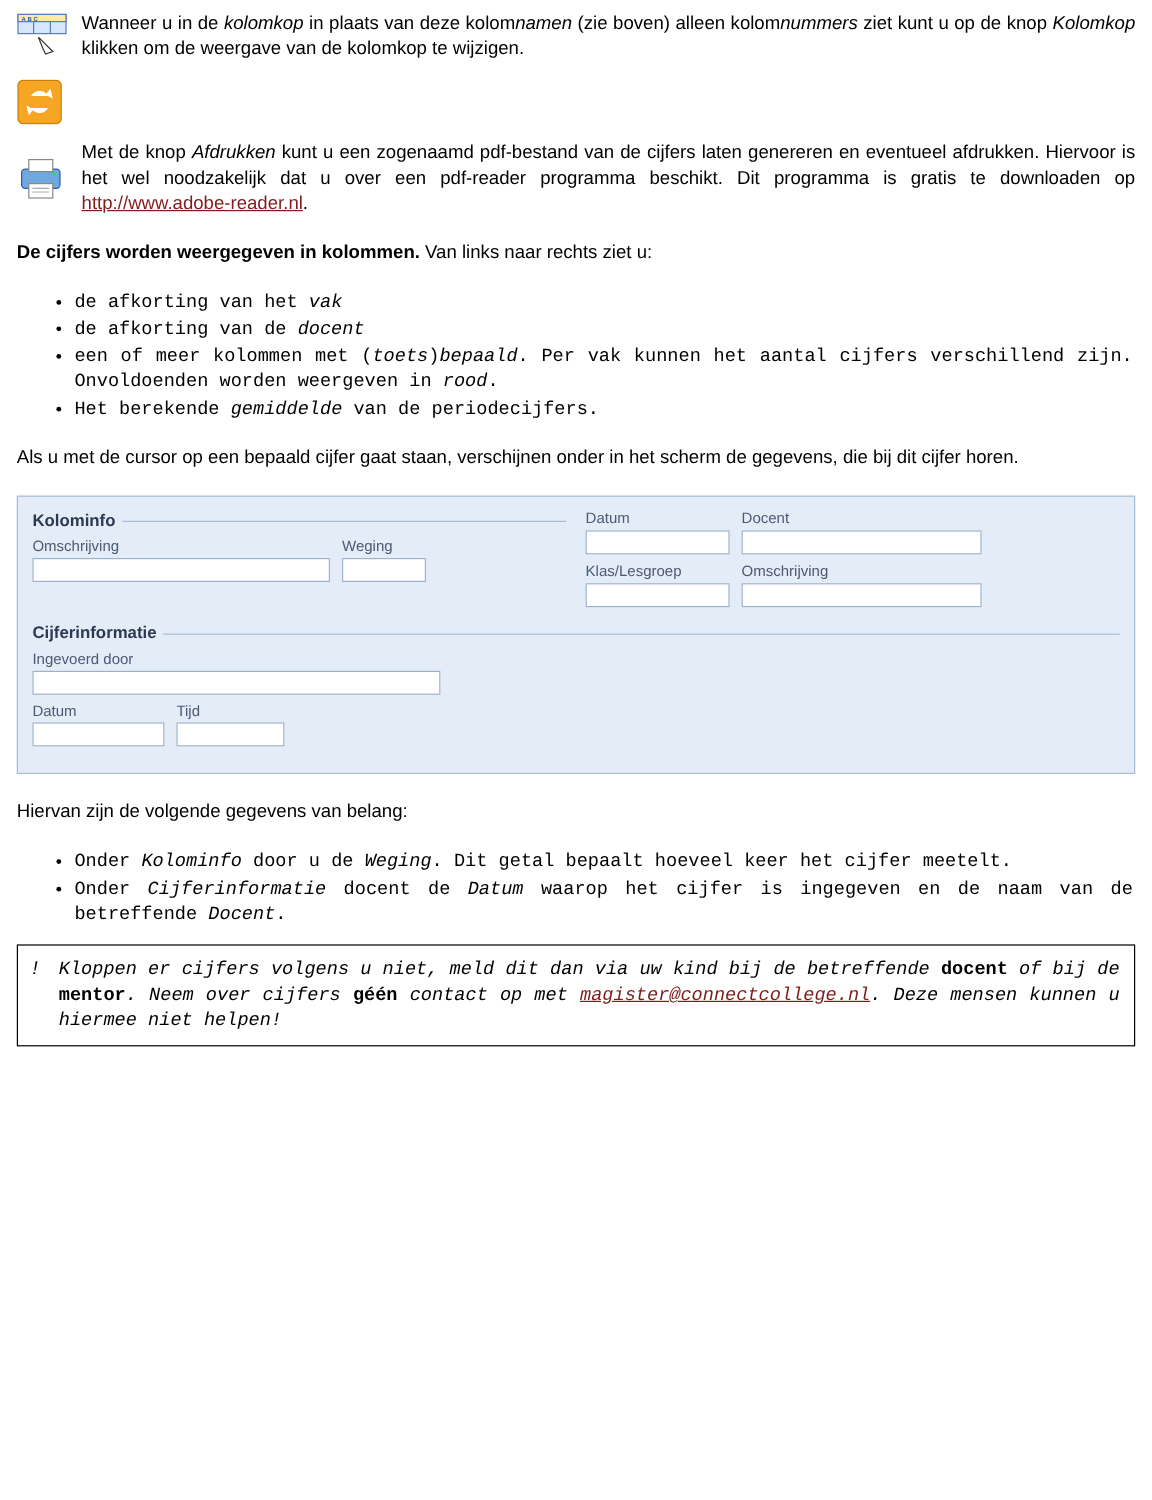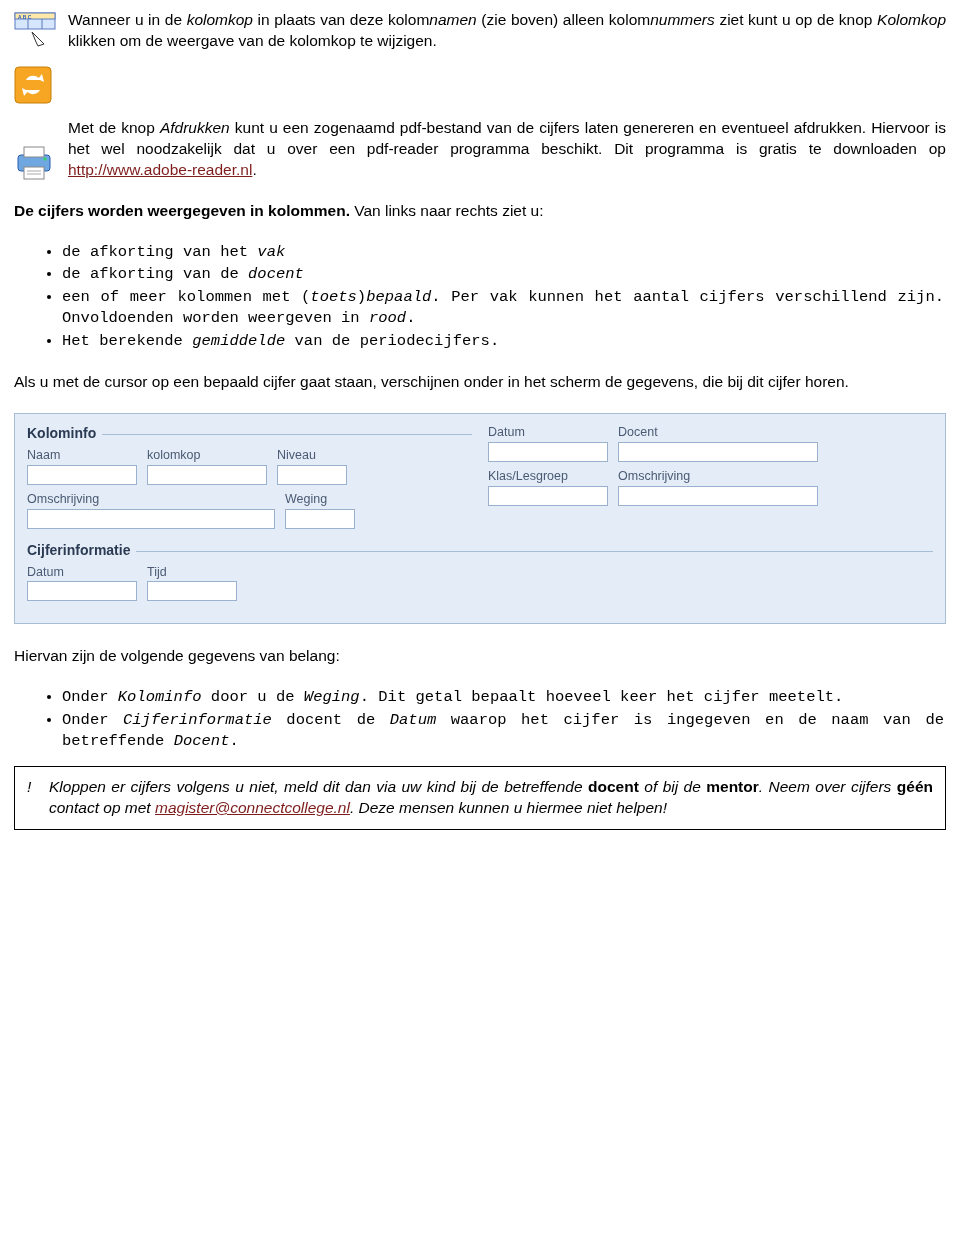--- a/index.html
+++ b/index.html
@@ -5,21 +5,21 @@
   body {
     font-family: Arial, Helvetica, sans-serif;
     font-size: 15.5px;
     line-height: 1.35;
     color: #000;
     margin: 0;
     padding: 10px 14px 30px 14px;
     width: 932px;
     background: #fff;
   }
-  .icon-row { display: flex; align-items: flex-end; margin-bottom: 14px; }
+  .icon-row { display: flex; align-items: center; margin-bottom: 14px; }
   .icon-box { width: 44px; flex-shrink: 0; margin-right: 10px; }
   .icon-box svg { display: block; }
   .icon-text { flex: 1; text-align: justify; }
   a { color: #7f1d1d; text-decoration: underline; }
   .section { margin: 20px 0; text-align: justify; }
   ul.bullets { margin: 8px 0 14px 0; padding-left: 48px; }
   ul.bullets li { margin: 2px 0; text-align: justify; padding-right: 2px; font-family: Liberation Mono, monospace;}
   .italic { font-style: italic; }
   .bold { font-weight: bold; }
 
@@ -48,21 +48,21 @@
     font-size: 13px;
     box-sizing: border-box;
   }
   .note-box {
     border: 1px solid #000;
     padding: 10px 12px;
     margin-top: 14px;
     display: flex;
   }
   .note-box .excl { width: 22px; flex-shrink:0; font-style: italic;}
-  .note-box .txt { flex:1; font-style: italic; text-align: justify;}
+  .note-box .txt { flex:1; font-style: italic; text-align: justify; font-family: Liberation Mono, monospace;}
 </style>
 </head>
 <body>
 
 <div class="icon-row">
   <div class="icon-box">
     <svg width="42" height="40" viewBox="0 0 42 40">
       <rect x="1" y="1" width="40" height="16" fill="#d7e6ff" stroke="#5a7bbf"></rect>
       <rect x="1" y="1" width="40" height="6" fill="#ffe9a8" stroke="#5a7bbf"></rect>
       <text x="4" y="6.5" font-size="5" fill="#2b5db3" font-weight="bold">A B C</text>
@@ -113,34 +113,20 @@
 </ul>
 <div class="section">Als u met de cursor op een bepaald cijfer gaat staan, verschijnen onder in het scherm de gegevens, die bij dit cijfer horen.</div>
 
 <div class="panel">
   <div class="row">
     <div class="col">
       <div class="grp-line">
           <span class="grp-title">Kolominfo</span>
         </div>
       <div class="fields">
-        <div class="field" style="width:110px">
-            <label>Naam</label>
-            <input style="">
-          </div>
-        <div class="field" style="width:120px">
-            <label>kolomkop</label>
-            <input style="">
-          </div>
-        <div class="field" style="width:70px">
-            <label>Niveau</label>
-            <input style="">
-          </div>
-      </div>
-      <div class="fields">
         <div class="field" style="width:248px">
             <label>Omschrijving</label>
             <input style="">
           </div>
         <div class="field" style="width:70px">
             <label>Weging</label>
             <input style="">
           </div>
       </div>
     </div>
@@ -165,20 +151,26 @@
             <input style="">
           </div>
       </div>
     </div>
   </div>
   <div style="margin-top:6px">
     <div class="grp-line">
         <span class="grp-title">Cijferinformatie</span>
       </div>
     <div class="fields">
+      <div class="field" style="width:340px">
+          <label>Ingevoerd door</label>
+          <input style="">
+        </div>
+    </div>
+    <div class="fields">
       <div class="field" style="width:110px">
           <label>Datum</label>
           <input style="">
         </div>
       <div class="field" style="width:90px">
           <label>Tijd</label>
           <input style="">
         </div>
     </div>
   </div>

